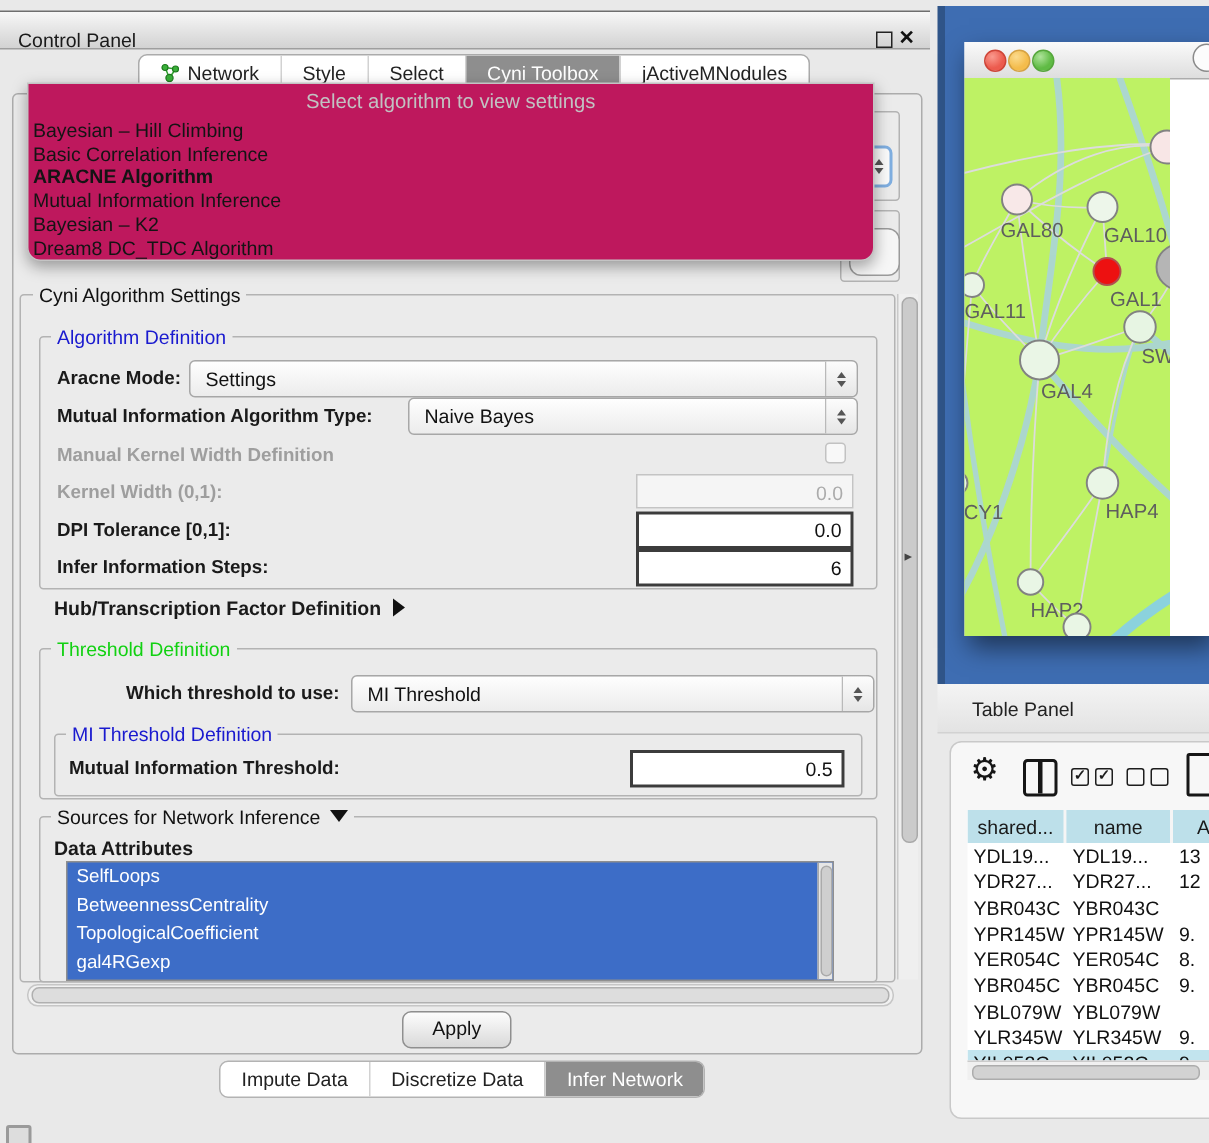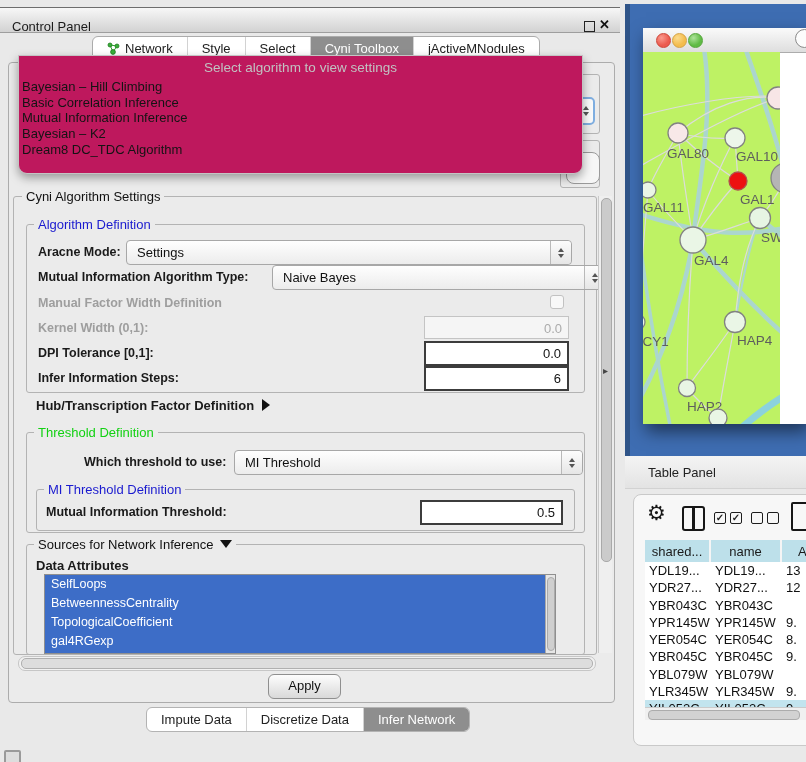--- a/index.html
+++ b/index.html
@@ -198,29 +198,29 @@
 <div class="lbl" style="left:38px;top:245px;">Aracne Mode:</div>
 <div class="combo" style="left:126px;top:240px;width:444px;">
   <span class="val">Settings</span>
   <span class="stepper">
       <span class="tri-up"></span>
       <span class="tri-dn"></span>
     </span>
 </div>
 
 <div class="lbl" style="left:38px;top:270px;">Mutual Information Algorithm Type:</div>
-<div class="combo" style="left:272px;top:265px;width:298px;padding-left:34px;">
+<div class="combo" style="left:272px;top:265px;width:298px;">
   <span class="val">Naive Bayes</span>
   <span class="stepper">
       <span class="tri-up"></span>
       <span class="tri-dn"></span>
     </span>
 </div>
 
-<div class="lbl dis" style="left:38px;top:296px;">Manual Factor Width Definition</div>
+<div class="lbl dis" style="left:38px;top:296px;">Manual Kernel Width Definition</div>
 <div class="abs" id="manual-checkbox"></div>
 
 <div class="lbl dis" style="left:38px;top:321px;">Kernel Width (0,1):</div>
 <div class="field dis" style="left:424px;top:316px;width:143px;">
   <span class="fv">0.0</span>
 </div>
 
 <div class="lbl" style="left:38px;top:346px;">DPI Tolerance [0,1]:</div>
 <div class="field" style="left:424px;top:341px;width:141px;">
   <span class="fv">0.0</span>
@@ -290,20 +290,21 @@
   <div class="tab sel">
     <span>Infer Network</span>
   </div>
 </div>
 
 <div class="abs" id="algo-dropdown">
   <div id="dd-placeholder">Select algorithm to view settings</div>
   <div id="dd-items">
       <div class="dd-item">Bayesian – Hill Climbing</div>
       <div class="dd-item">Basic Correlation Inference</div>
+      <div class="dd-item dd-bold">ARACNE Algorithm</div>
       <div class="dd-item">Mutual Information Inference</div>
       <div class="dd-item">Bayesian – K2</div>
       <div class="dd-item">Dream8 DC_TDC Algorithm</div>
     </div>
 </div>
 
 <div class="abs" id="divider-arrow">▸</div>
 
 <div class="abs" id="net-blue"></div>
 <div class="abs" id="net-window">

